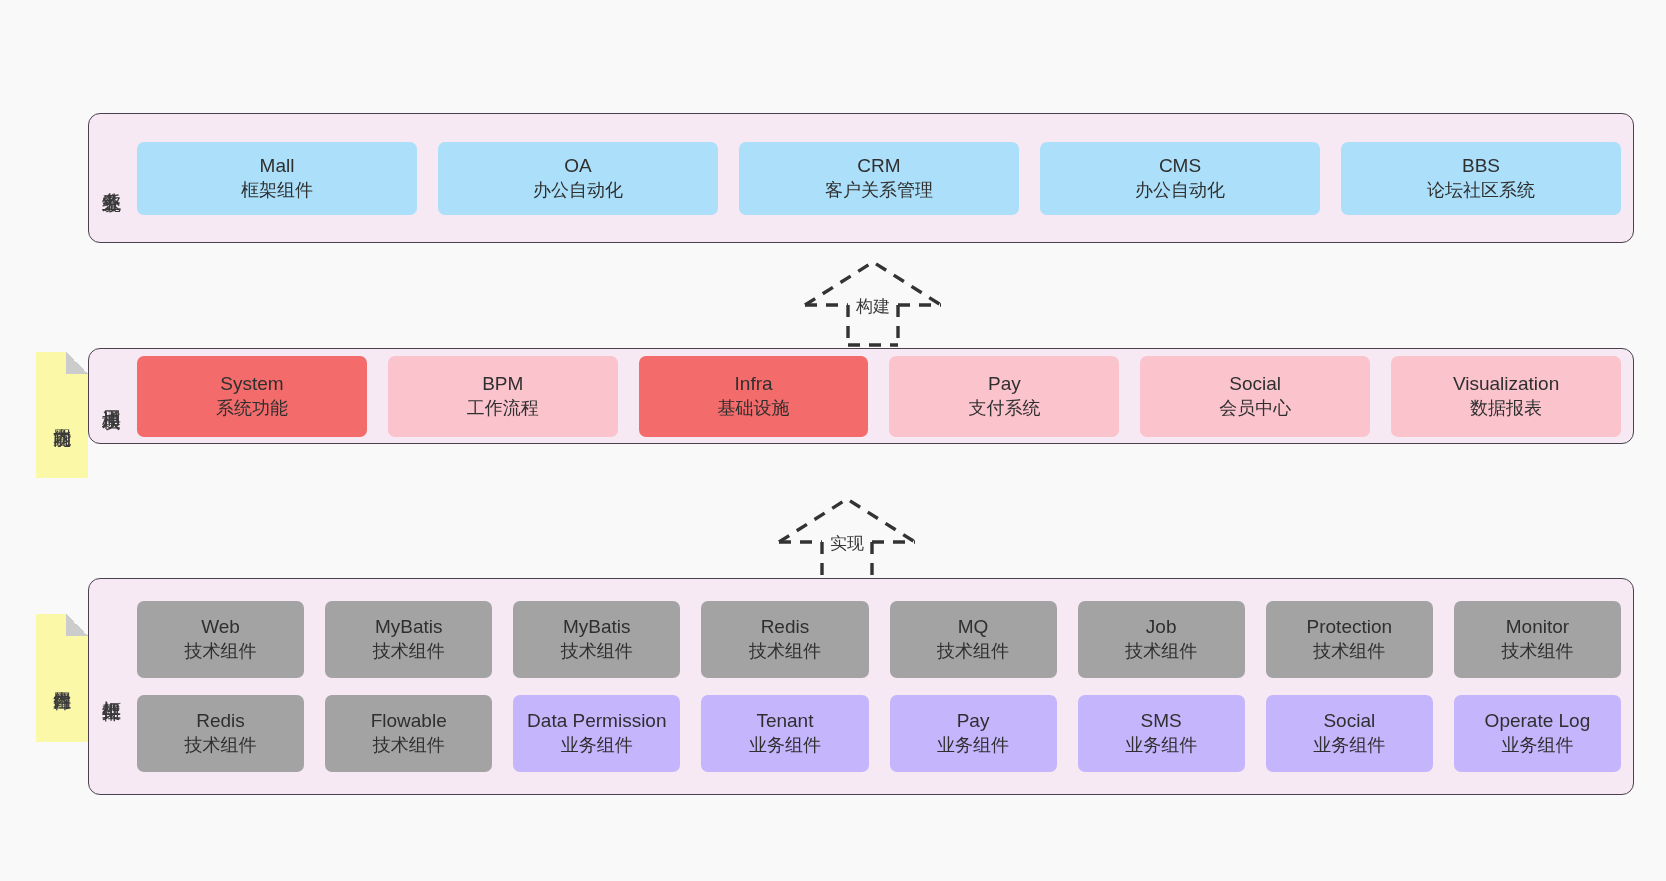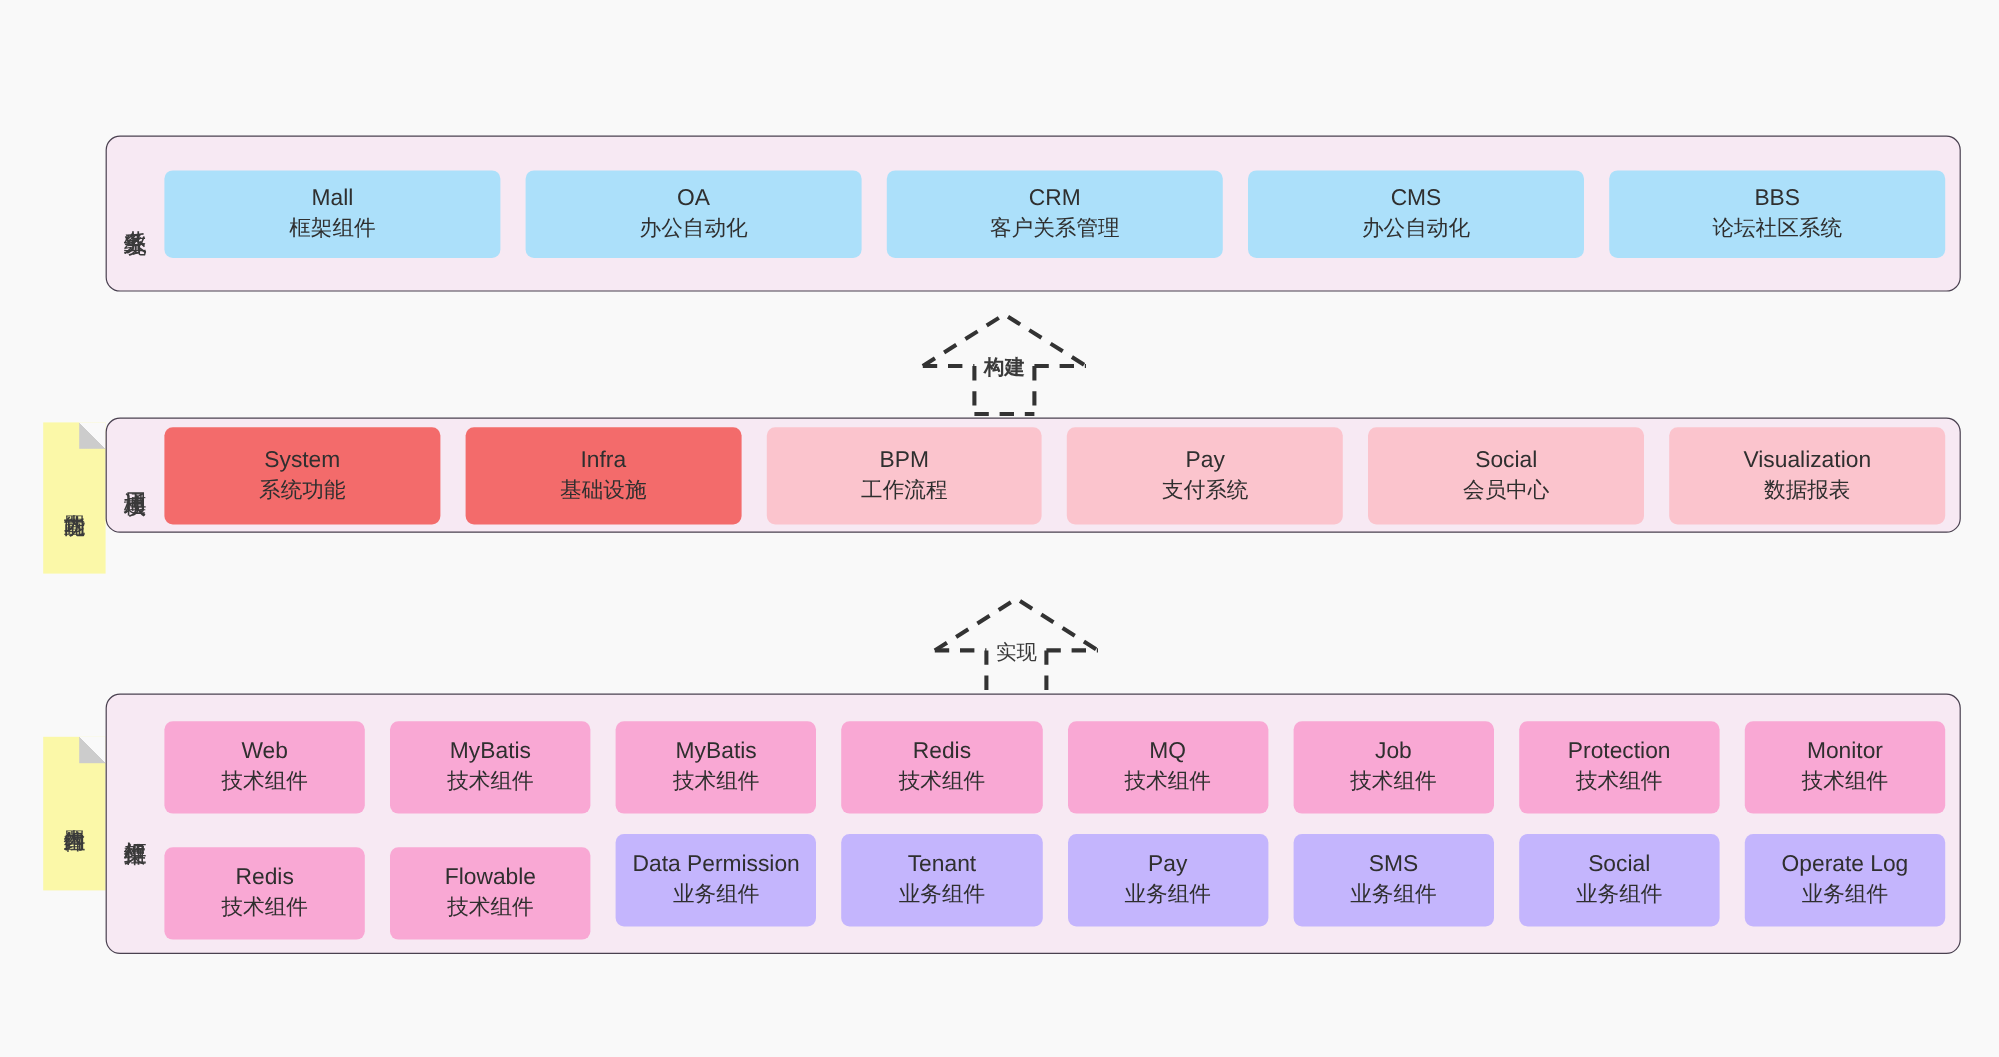--- a/index.html
+++ b/index.html
@@ -83,21 +83,21 @@
   }
   .card .cn {
     font-size: 18px;
     color: #2f2f2f;
   }
 
   
   .c-blue      { background: #ace0fa; }
   .c-red       { background: #f36b6b; }
   .c-pink      { background: #fbc4cd; }
-  .c-green     { background: #f9a8d4; margin-top: 11px; }
+  .c-green     { background: #a3a3a3; }
   .c-lightgreen{ background: #c4b5fd; text-align: right; }
 
   
   #layer-business  { left: 88px;  top: 113px; width: 1546px; height: 130px; }
   #layer-business .card { height: 73px; }
 
   #layer-common    { left: 88px;  top: 348px; width: 1546px; height: 96px; }
   #layer-common .card { height: 81px; }
 
   #layer-framework { left: 88px;  top: 578px; width: 1546px; height: 217px; }
@@ -143,21 +143,21 @@
     position: absolute;
     left: 50%;
     top: 40px;
     transform: translateX(-50%);
     font-size: 17px;
     color: #3a3a3a;
     background: transparent;
     white-space: nowrap;
     padding: 0 2px;
   }
-  #arrow-build   { left: 762px; top: 255px; font-weight: bold; }
+  #arrow-build   { left: 798px; top: 255px; }
   #arrow-realize { left: 772px; top: 492px; }
 </style>
 </head>
 <body>
 
 <div class="canvas">
 
   <div class="layer" id="layer-business">
     <div class="layer-title">业务系统</div>
     <div class="layer-body">
@@ -203,27 +203,27 @@
   </div>
 
   <div class="layer" id="layer-common">
     <div class="layer-title">通用模块</div>
     <div class="layer-body">
       <div class="row">
         <div class="card c-red">
           <span class="en">System</span>
           <span class="cn">系统功能</span>
         </div>
+        <div class="card c-pink">
+          <span class="en">BPM</span>
+          <span class="cn">工作流程</span>
+        </div>
         <div class="card c-red">
           <span class="en">Infra</span>
           <span class="cn">基础设施</span>
-        </div>
-        <div class="card c-pink">
-          <span class="en">BPM</span>
-          <span class="cn">工作流程</span>
         </div>
         <div class="card c-pink">
           <span class="en">Pay</span>
           <span class="cn">支付系统</span>
         </div>
         <div class="card c-pink">
           <span class="en">Social</span>
           <span class="cn">会员中心</span>
         </div>
         <div class="card c-pink">

